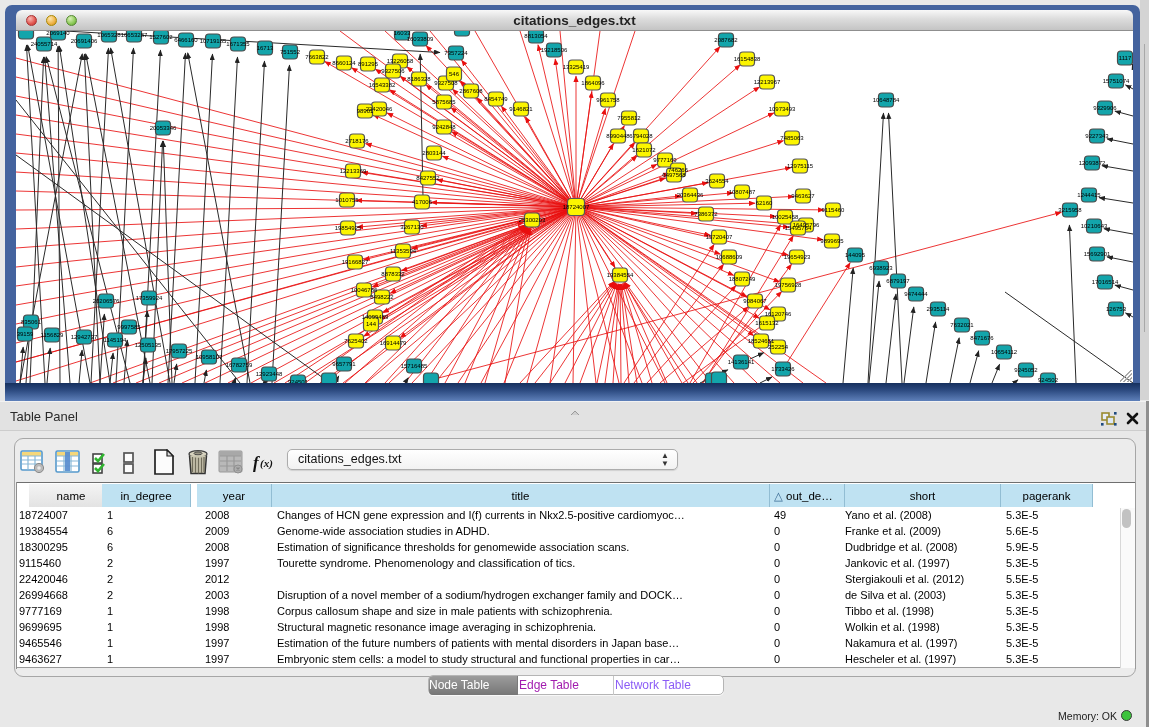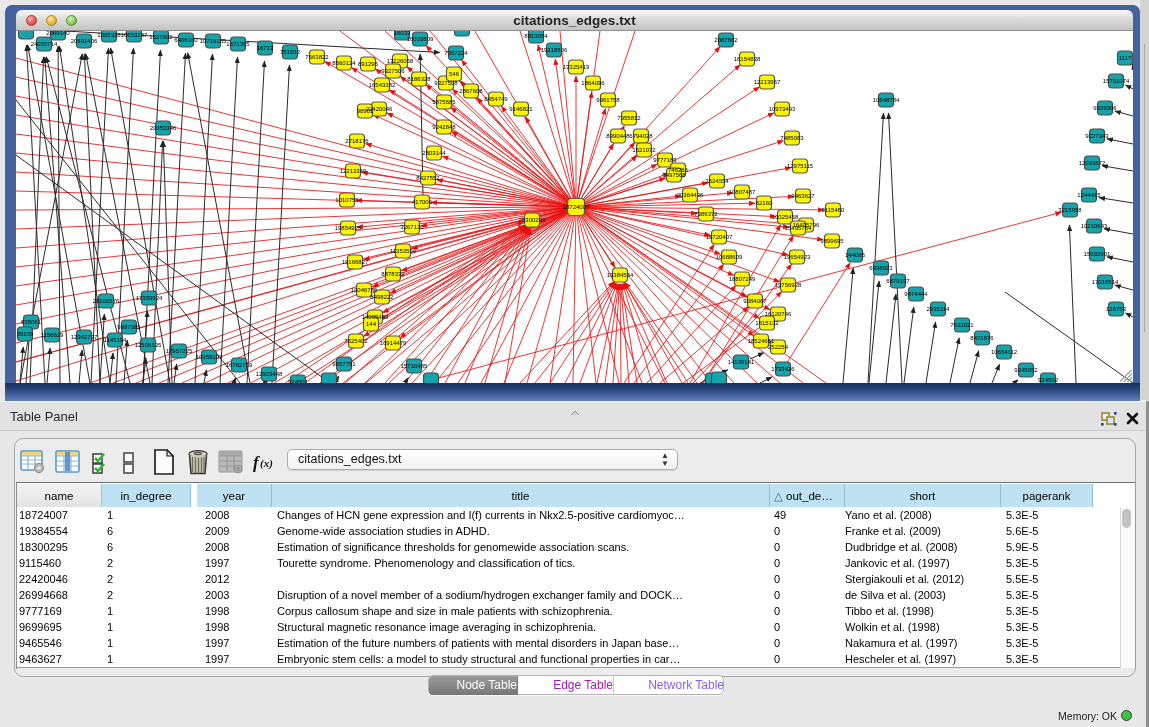--- a/index.html
+++ b/index.html
@@ -42,21 +42,21 @@
 #tbl-l{left:16px;top:482px;width:1px;height:187px;background:#8e8e8e}
 #tbl-r{left:1135px;top:482px;width:1px;height:187px;background:#9a9a9a}
 .tr{position:absolute;left:0;width:1118px;height:16px;font-size:11px;color:#000;line-height:16px;white-space:nowrap}
 .tr span{position:absolute;top:0}
 .c0{left:2px}.c1{left:90px}.c2{left:188px}.c3{left:260px}.c4{left:757px}
 .c5{left:828px;width:156px;text-align:left}.c6{left:989px}
 #sbar{left:1120px;top:508px;width:15px;height:160px;background:#fafafa;border-left:1px solid #d8d8d8}
 #thumb{left:1122px;top:509px;width:9px;height:19px;background:#c2c2c2;border-radius:5px}
 
 #tabs{left:428px;top:675px;width:296px;height:20px;border:1px solid #b5b5b5;border-radius:5px;
- background:#fff;font-size:12px;line-height:19px;text-align:right;
+ background:#fff;font-size:12px;line-height:19px;text-align:left;
  box-shadow:0 1px 0 rgba(255,255,255,.7)}
 #tabs .seg{position:absolute;top:0;height:19px}
 #seg1{left:0;width:89px;background:linear-gradient(#9c9c9c,#767676);color:#fff;
  border-radius:4px 0 0 4px;border-right:1px solid #7a7a7a}
 #seg2{left:90px;width:95px;color:#a21caf;border-right:1px solid #c6c6c6}
 #seg3{left:186px;width:109px;color:#8b5cf6}
 
 #mem{right:32px;top:710px;position:absolute;font-size:10.5px;color:#222}
 #dot{left:1121px;top:710px;width:11px;height:11px;border-radius:50%;background:#3ec43e;border:1.5px solid #3a3a3a}
 .cv{position:absolute;left:0;top:0}
@@ -660,21 +660,21 @@
       <path d="M18.5 17.5l3 3M21.5 17.5l-3 3" stroke="#888" stroke-width="1.3"></path>
     </svg></div>
 <div class="ticon abs" style="left:252px;top:452px"><svg width="26" height="22" viewBox="0 0 26 22">
       <text x="1" y="16" font-family="Liberation Serif, serif" font-style="italic" font-weight="bold" font-size="17" fill="#111">f</text>
       <text x="8" y="15" font-family="Liberation Serif, serif" font-style="italic" font-weight="bold" font-size="11" fill="#111">(x)</text>
     </svg></div>
 <div id="combo" class="abs">citations_edges.txt<span class="ar">▲<br>▼</span></div>
 <div id="tbl-l" class="abs"></div>
 <div id="tbl-r" class="abs"></div>
 <div id="thead" class="abs">
- <span class="hc hg" style="left:0;width:85px">name</span>
+ <span class="hc hg" style="left:12px;width:85px">name</span>
  <span class="hc" style="left:85px;width:89px">in_degree</span>
  <span class="hc" style="left:180px;width:75px">year</span>
  <span class="hc" style="left:255px;width:498px">title</span>
  <span class="hc" style="left:753px;width:75px;text-align:left;padding-left:4px"><span style="color:#3f6f96">△</span> out_de…</span>
  <span class="hc" style="left:828px;width:156px">short</span>
  <span class="hc" style="left:984px;width:92px">pagerank</span>
 </div>
 <div id="tbody" class="abs">
     <div class="tr" style="top:0px">
       <span class="c0">18724007</span>

